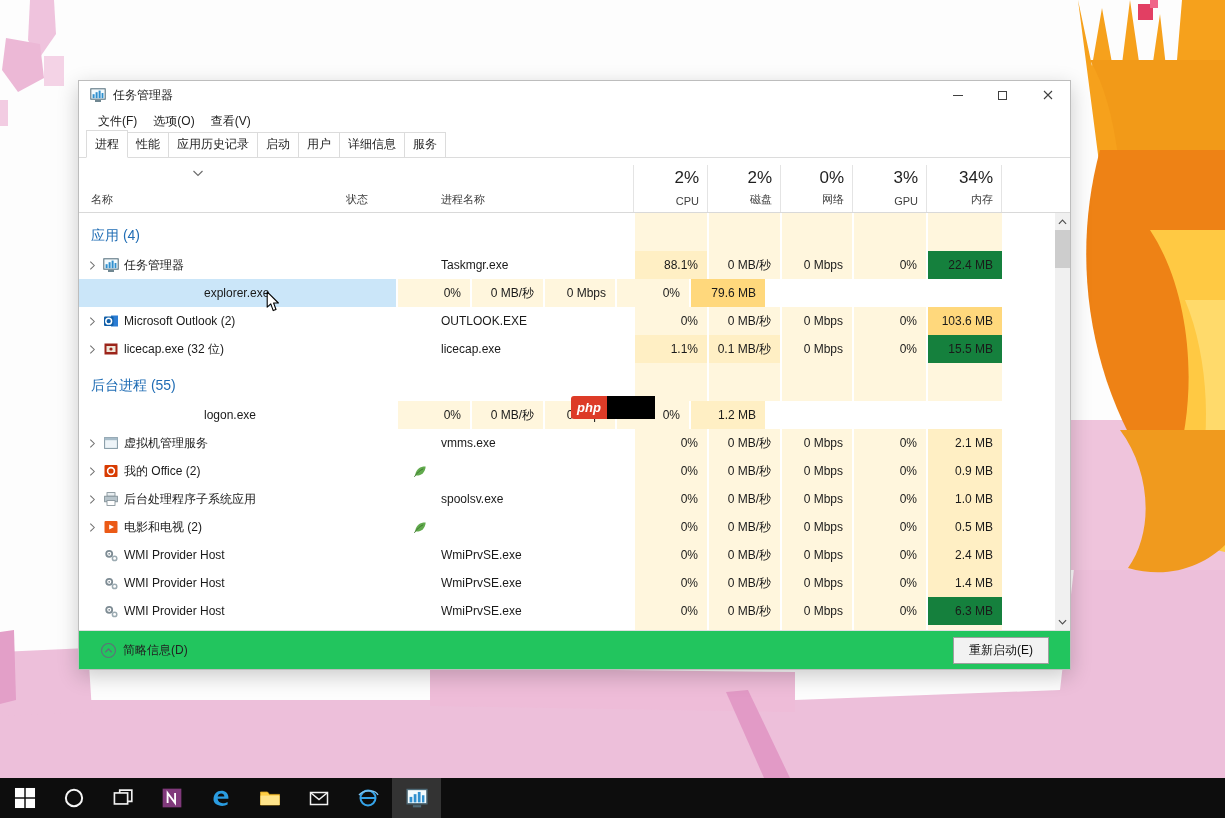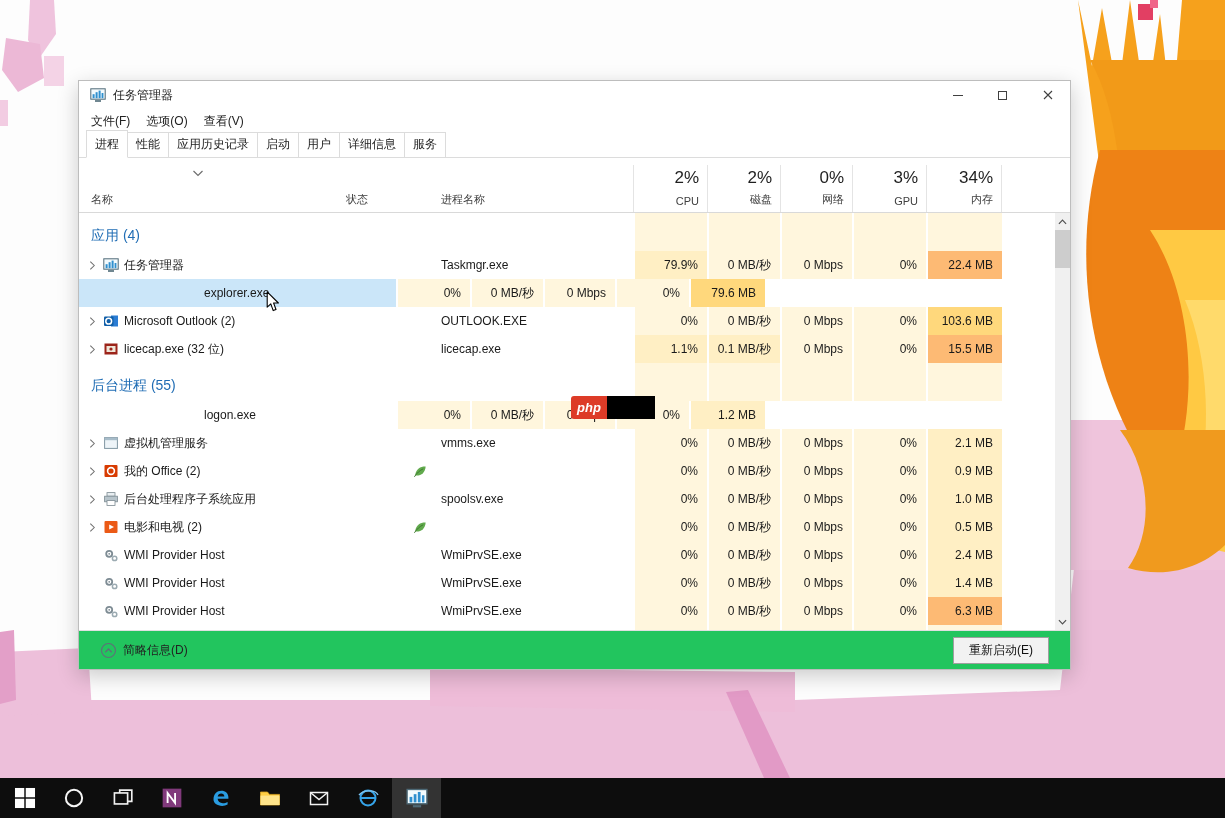--- a/index.html
+++ b/index.html
@@ -13,21 +13,21 @@
   
   .tm-window{position:absolute;left:78px;top:80px;width:993px;height:590px;background:#fff;
     border:1px solid #bdbdbd;box-shadow:0 6px 20px rgba(0,0,0,.20);z-index:2;display:flex;flex-direction:column}
   .titlebar{height:28px;display:flex;align-items:center;padding-left:11px;flex:none}
   .title-text{font-size:12px;margin-left:7px;color:#222}
   .win-controls{margin-left:auto;display:flex;height:100%}
   .win-btn{width:45px;height:100%;display:flex;align-items:center;justify-content:center}
   .glyph-min{width:10px;height:1px;background:#404040;display:block}
   .glyph-max{width:9px;height:9px;border:1px solid #404040;display:block}
 
-  .menubar{height:24px;display:flex;align-items:center;padding-left:4px;flex:none}
+  .menubar{height:24px;display:flex;align-items:center;padding-left:11px;flex:none}
   .menu-item{font-size:12px;padding:3px 8px;color:#222}
 
   .tabbar{height:25px;display:flex;align-items:flex-end;padding-left:7px;border-bottom:1px solid #dcdcdc;flex:none}
   .tab{font-size:12px;padding:3px 8px 4px;border:1px solid #dcdcdc;border-bottom:none;background:#fff;color:#222;position:relative}
   .tab + .tab{margin-left:-1px}
   .tab.active{padding-top:5px;margin-bottom:-1px;border-bottom:1px solid #fff;z-index:1}
 
   
   .thead{margin-top:7px;height:48px;display:flex;border-bottom:1px solid #d9d9d9;flex:none;position:relative}
   .h-name{width:237px;position:relative}
@@ -54,21 +54,21 @@
   .frow{display:flex;height:5px}
   .cell{height:100%;display:flex;align-items:center;overflow:hidden}
   .gname{width:237px;padding-left:12px;padding-top:7px;font-size:14px;color:#1f6cb4;white-space:nowrap;overflow:visible}
   .c-name.cell{padding-left:7px;gap:5px}
   .expander{width:12px;display:inline-flex;justify-content:center;flex:none}
   .expander svg{width:7px;height:11px}
   .pname{font-size:12px;color:#1a1a1a;white-space:nowrap}
   .c-status.cell{justify-content:flex-end;padding-right:5px}
   .c-proc.cell{padding-left:8px;font-size:12px;color:#1a1a1a;white-space:nowrap}
   .stat{justify-content:flex-end;padding-right:9px;font-size:12px;color:#1a1a1a;border-left:2px solid #fff;white-space:nowrap}
-  .lv0{background:#fff6dd}.lv1{background:#ffefc4}.lv2{background:#fdba74}.lv3{background:#ffd87c}
+  .lv0{background:#fff6dd}.lv1{background:#ffefc4}.lv2{background:#15803d}.lv3{background:#ffd87c}
   .selected .c-name,.selected .c-status,.selected .c-proc{background:#cbe6f9}
 
   .scrollbar{position:absolute;right:0;top:0;width:15px;height:417px;background:#f0f0f0;z-index:3}
   .sb-btn{position:absolute;left:0;width:15px;height:17px;display:flex;align-items:center;justify-content:center}
   .sb-btn svg{width:9px;height:6px}
   .sb-up{top:0}.sb-down{bottom:0}
   .sb-thumb{position:absolute;left:0;top:17px;width:15px;height:38px;background:#cdcdcd}
 
   
   .footerbar{border-top:1px solid #e0e0e0;flex:1;display:flex;align-items:center;padding:0 21px;background:#22c55e}
@@ -234,21 +234,21 @@
               <rect x="5.6" y="5.2" width="2" height="6" fill="#2f8fce"></rect>
               <rect x="8.6" y="3.6" width="2" height="7.6" fill="#2f8fce"></rect>
               <rect x="11.6" y="6" width="1.8" height="5.2" fill="#2f8fce"></rect>
               <rect x="5" y="13.2" width="6" height="1.6" fill="#4e6a77"></rect>
             </svg>
           </span>
           <span class="pname">任务管理器</span>
         </div>
         <div class="cell c-status"></div>
         <div class="cell c-proc">Taskmgr.exe</div>
-        <div class="cell stat c-cpu lv1">79.9%</div>
+        <div class="cell stat c-cpu lv1">88.1%</div>
         <div class="cell stat c-disk lv0">0 MB/秒</div>
         <div class="cell stat c-net lv0">0 Mbps</div>
         <div class="cell stat c-gpu lv0">0%</div>
         <div class="cell stat c-mem lv2">22.4 MB</div>
       </div>
       <div class="prow selected">
         <div class="cell c-status"></div>
         <div class="cell c-proc">explorer.exe</div>
         <div class="cell stat c-cpu lv0">0%</div>
         <div class="cell stat c-disk lv0">0 MB/秒</div>

